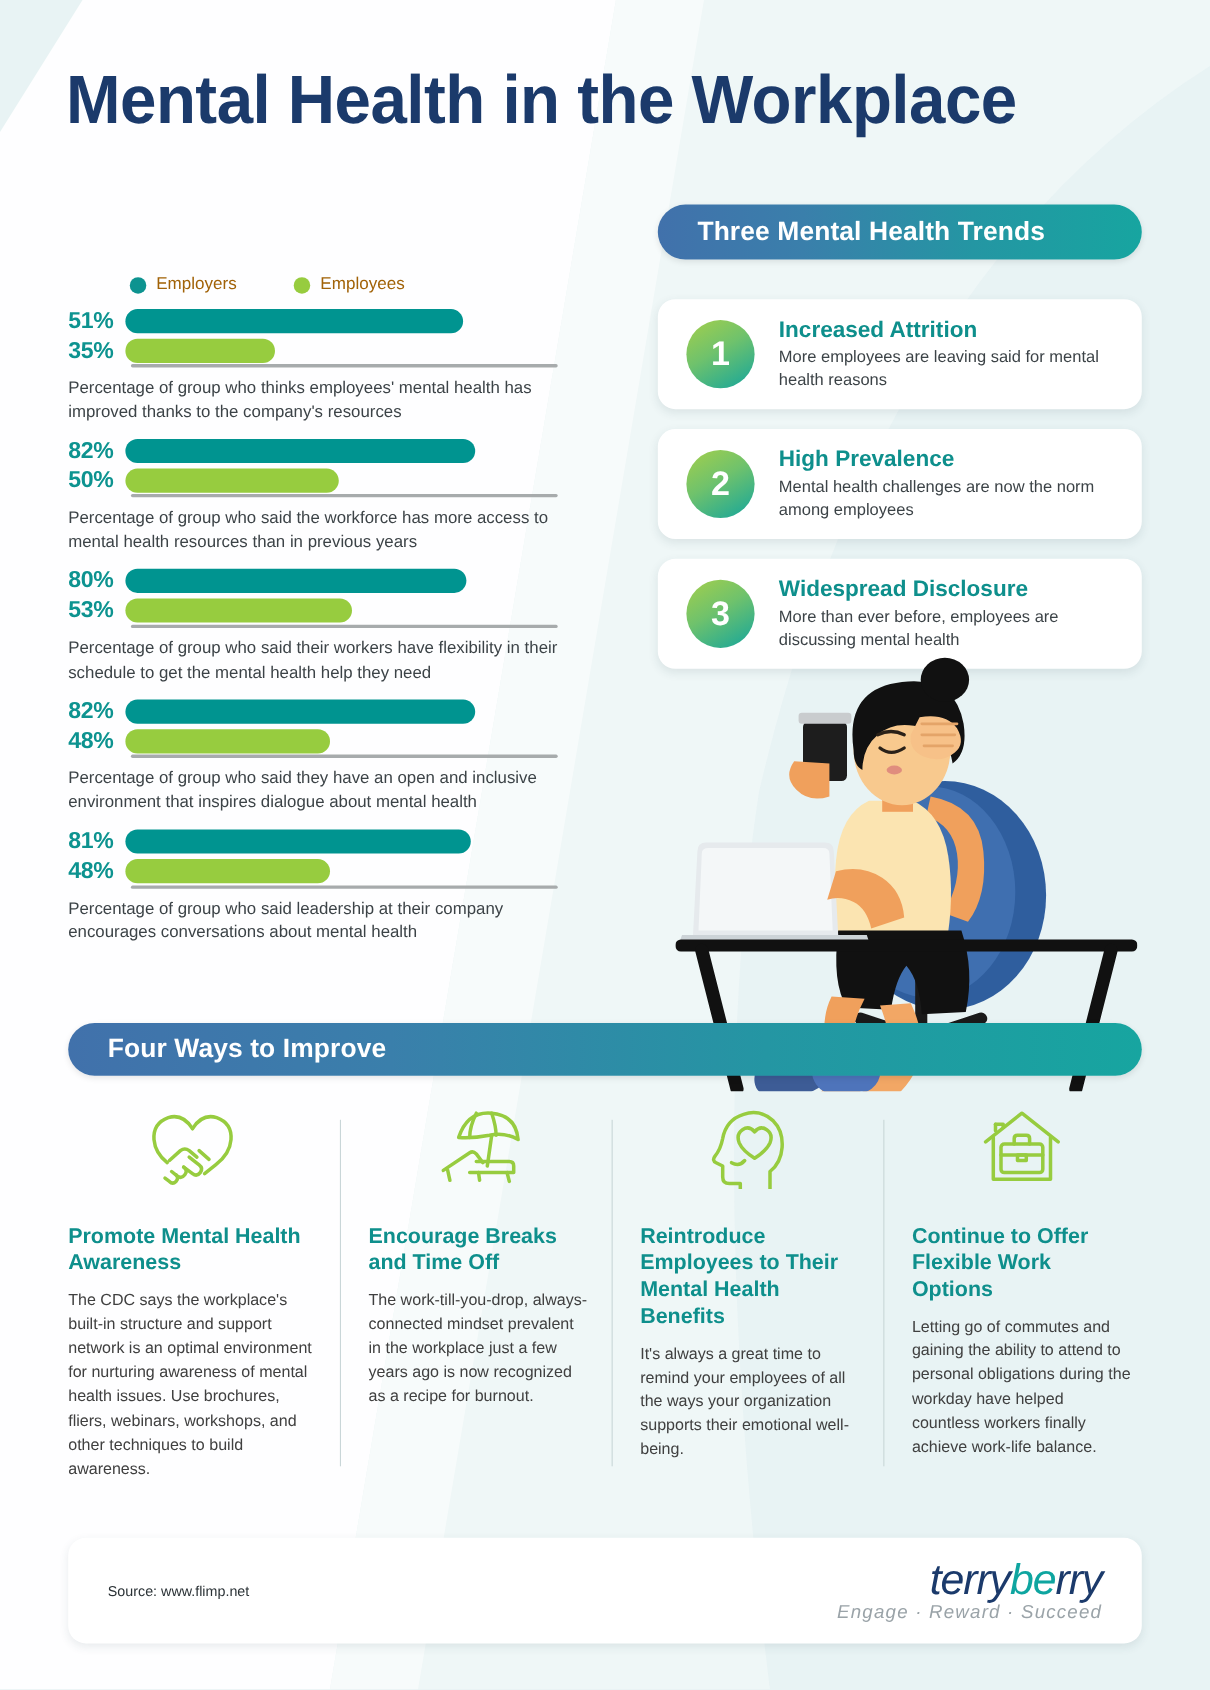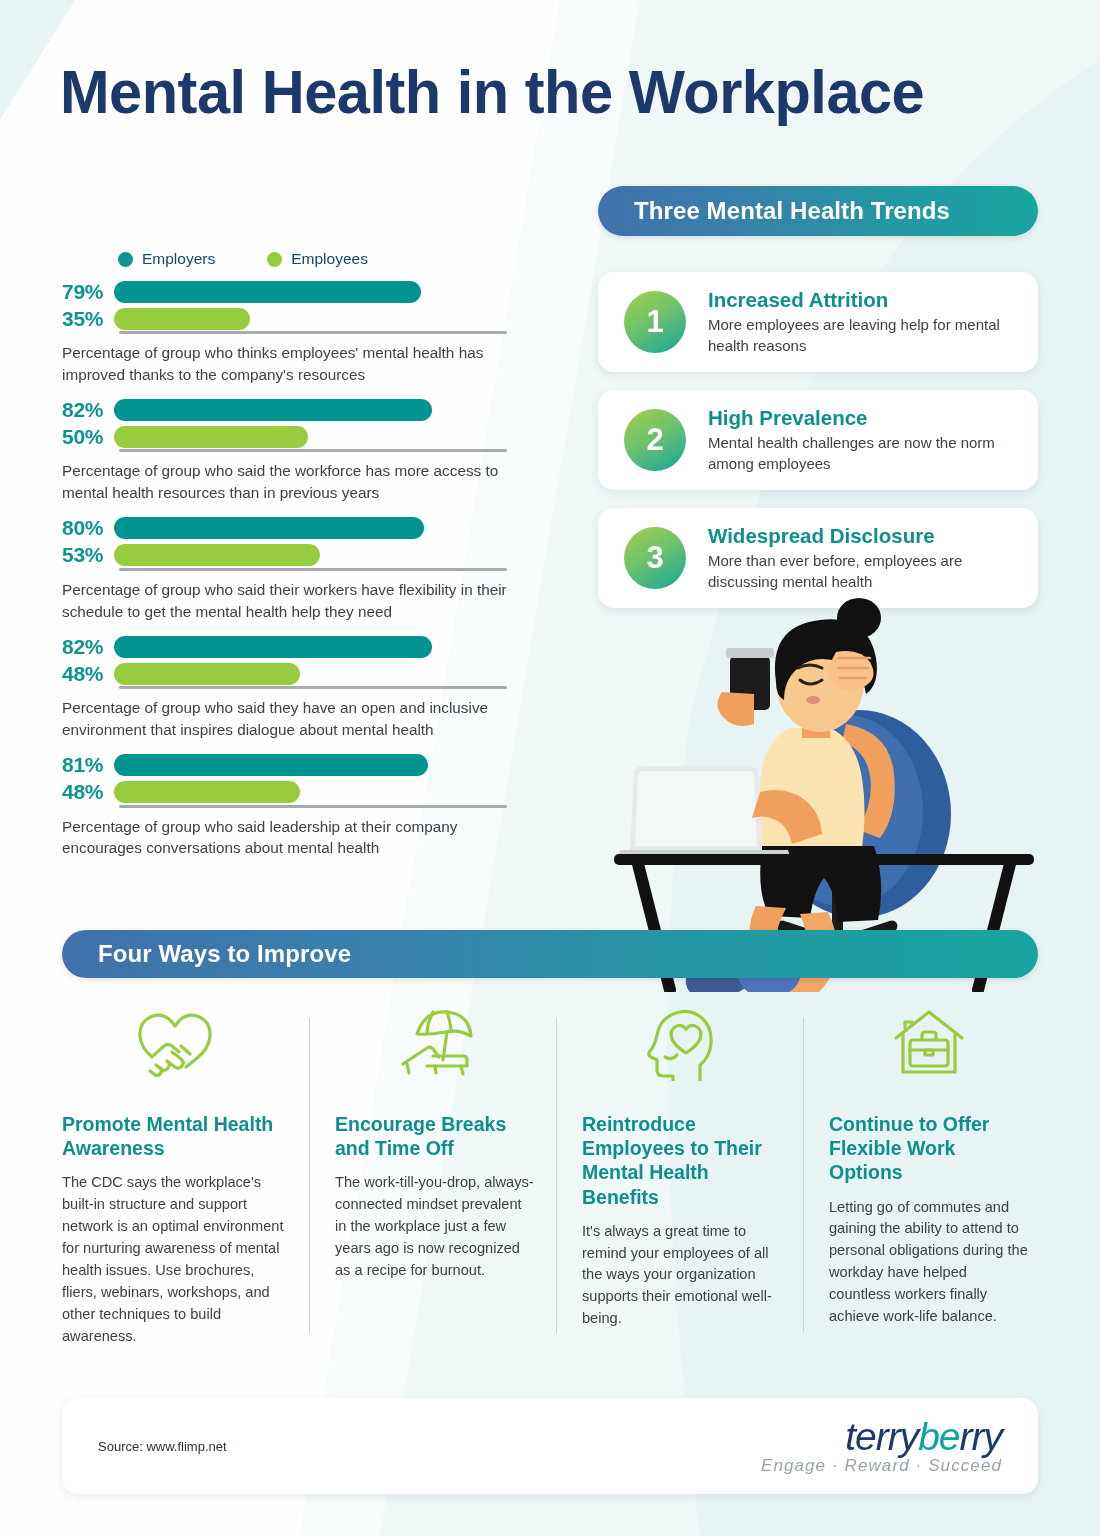--- a/index.html
+++ b/index.html
@@ -40,21 +40,21 @@
   }
 
   
   #gap-header { position:absolute; left:62px; top:186px; width:446px; height:50px; }
 
   .legend { position:absolute; left:118px; top:250px; display:flex; gap:52px; align-items:center; }
   .legend-item { display:flex; align-items:center; gap:9px; }
   .dot { width:15px; height:15px; border-radius:50%; }
   .dot.teal { background:#0d9390; }
   .dot.green { background:#97cc3f; }
-  .legend-label { font-size:15.5px; color:#0c4a6e; }
+  .legend-label { font-size:15.5px; color:#a16207; }
 
   #bars { position:absolute; left:62px; top:278px; width:460px; }
   .bar-group { position:relative; margin-bottom:11px; }
   .bar-rows { position:relative; height:62px; }
   .bar-row { display:flex; align-items:center; height:27px; }
   .bar-pct {
     width:52px; text-align:left;
     font-size:21px; font-weight:bold; color:#0d9390;
     letter-spacing:-0.3px;
   }
@@ -145,21 +145,21 @@
     <div class="legend-item">
       <span class="dot green"></span>
       <span class="legend-label">Employees</span>
     </div>
   </div>
 
   <div id="bars">
       <div class="bar-group">
         <div class="bar-rows">
           <div class="bar-row">
-            <span class="bar-pct">79%</span>
+            <span class="bar-pct">51%</span>
             <span class="track">
               <span class="bar teal" style="width:306.52px"></span>
             </span>
           </div>
           <div class="bar-row">
             <span class="bar-pct">35%</span>
             <span class="track">
               <span class="bar green" style="width:135.8px"></span>
             </span>
           </div>
@@ -240,21 +240,21 @@
         <div class="bar-caption">Percentage of group who said leadership at their company encourages conversations about mental health</div>
       </div>
     </div>
 
   <div class="pill" id="trends-header">Three Mental Health Trends</div>
   <div id="trends">
       <div class="trend-card">
         <div class="trend-num">1</div>
         <div class="trend-text">
           <div class="trend-title">Increased Attrition</div>
-          <div class="trend-desc">More employees are leaving help for mental health reasons</div>
+          <div class="trend-desc">More employees are leaving said for mental health reasons</div>
         </div>
       </div>
       <div class="trend-card">
         <div class="trend-num">2</div>
         <div class="trend-text">
           <div class="trend-title">High Prevalence</div>
           <div class="trend-desc">Mental health challenges are now the norm among employees</div>
         </div>
       </div>
       <div class="trend-card">

